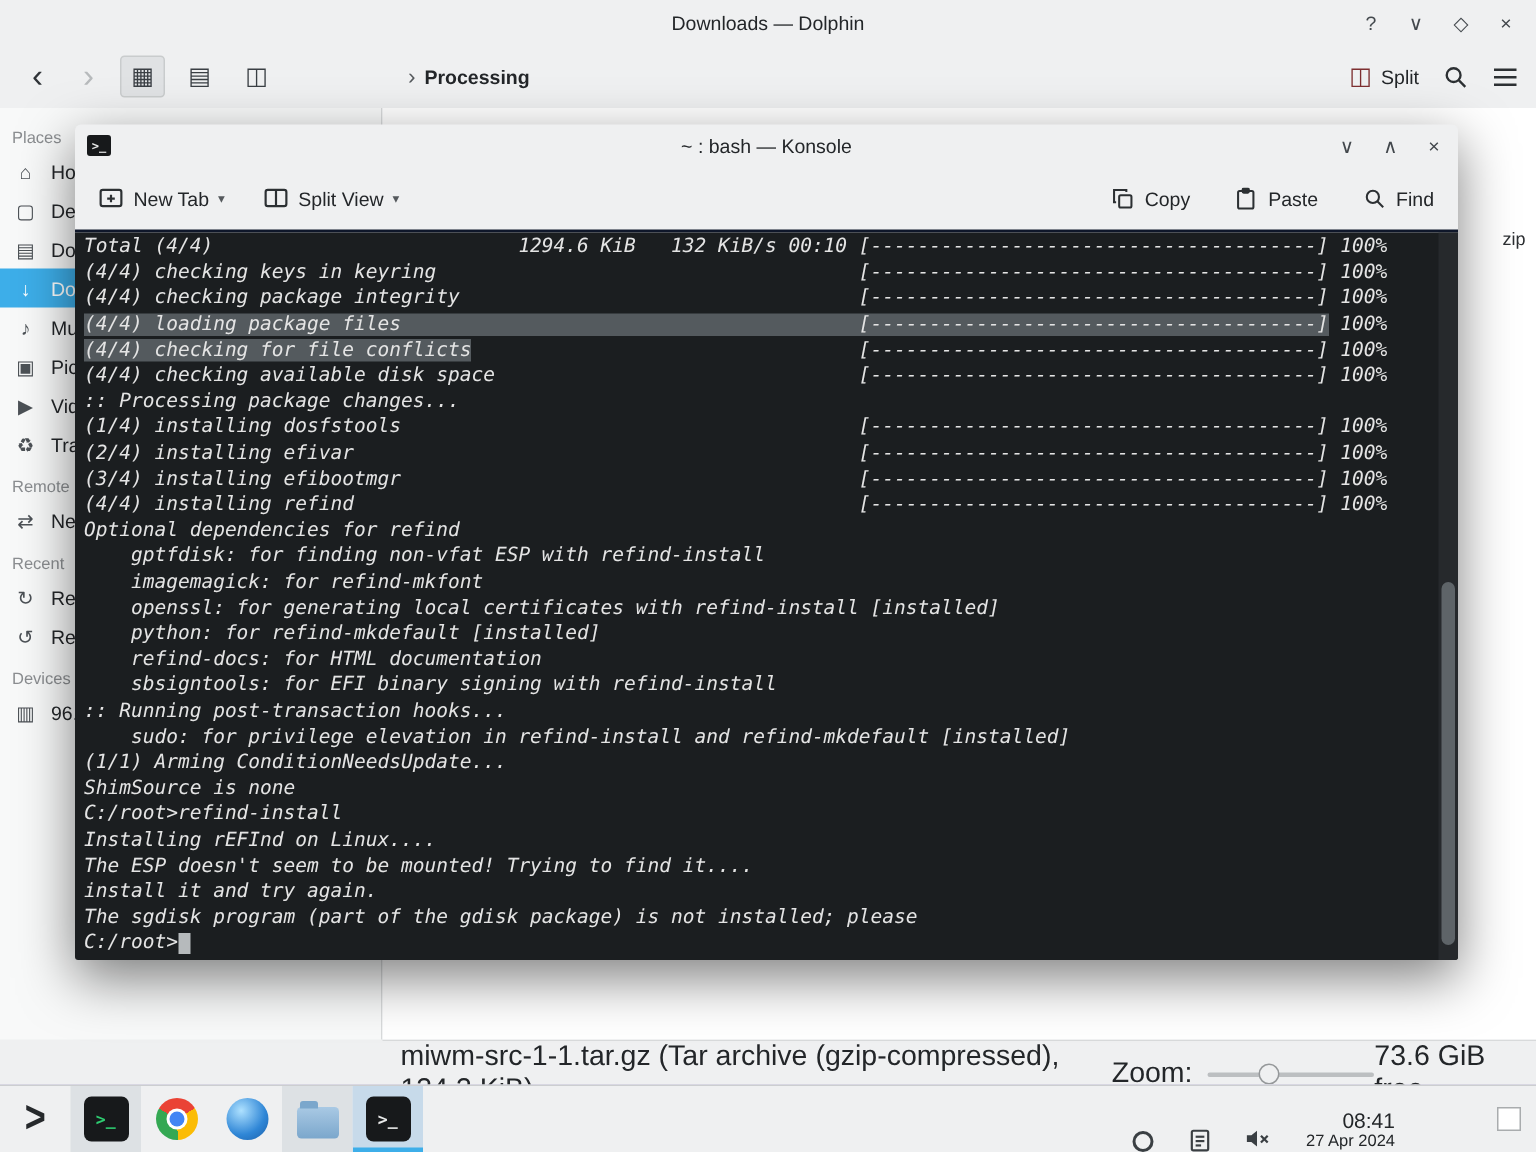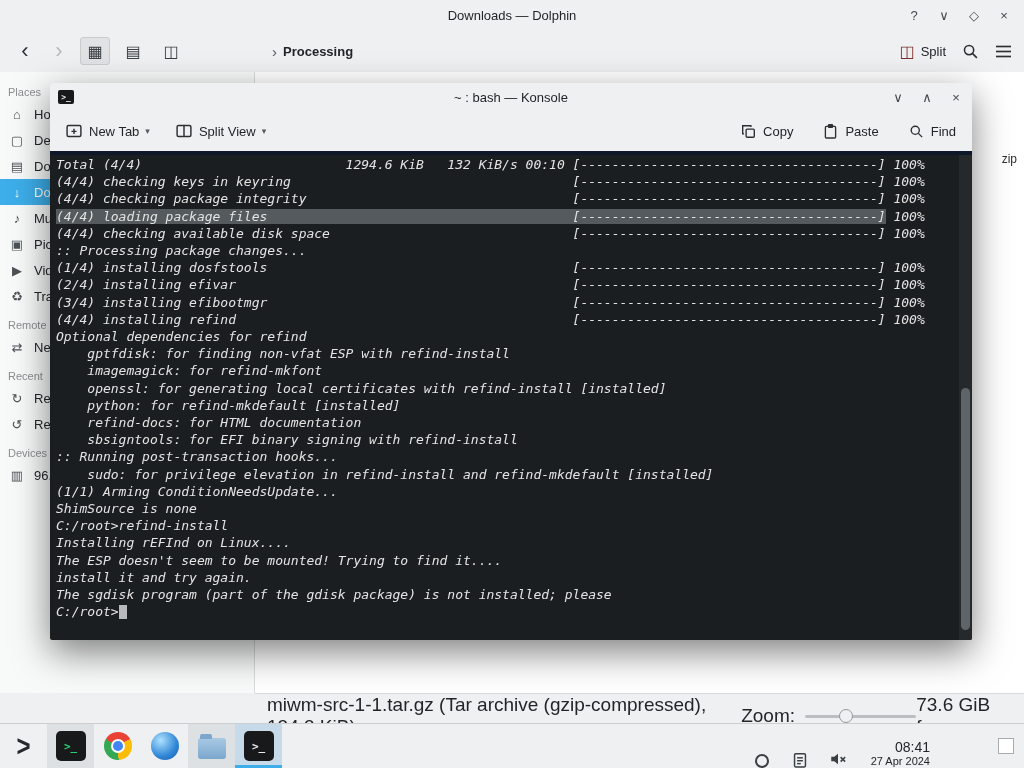--- a/index.html
+++ b/index.html
@@ -41,21 +41,21 @@
   .zoom-thumb { position:absolute; left:34px; top:0; width:14px; height:14px; border-radius:50%; background:#eff0f1; border:1px solid #95989a; }
   .free-space { margin-left:auto; }
 
   
   #konsole { position:absolute; left:50px; top:83px; width:922px; height:557px; background:#eff0f1; border:1px solid #90949
 7; border-radius:4px 4px 2px 2px; box-shadow:0 12px 36px rgba(0,0,0,0.5); display:flex; flex-direction:column; overflow:hidden; }
   .k-titlebar { height:28px; position:relative; display:flex; align-items:center; padding:0 8px; flex:none; }
   .k-appicon { width:16px; height:14px; background:#17191b; border-radius:2px; color:#e9eaea; font:bold 8px "DejaVu Sans Mono", monospace; display:flex; align-items:center; justify-content:center; }
   .k-title { position:absolute; left:0; right:0; text-align:center; font-size:13px; color:#232629; }
   .k-btns { margin-left:auto; display:flex; gap:13px; z-index:2; }
-  .k-toolbar { height:44px; display:flex; align-items:center; padding:0 16px; gap:26px; border-bottom:4px solid #0f172a; flex:none; }
+  .k-toolbar { height:44px; display:flex; align-items:center; padding:0 16px; gap:26px; border-bottom:2px solid #0f172a; flex:none; }
   .tb-btn { display:flex; align-items:center; gap:7px; font-size:13px; color:#232629; }
   .tb-ico { display:flex; align-items:center; }
   .tb-chev { font-size:9px; color:#55595d; margin-left:-1px; }
   .k-toolbar-right { margin-left:auto; display:flex; align-items:center; gap:30px; }
   .k-term { flex:1; background:#1b1e20; position:relative; padding:1px 0 0 6px; overflow:hidden;font-style:italic; }
   .tline { font-family:"DejaVu Sans Mono", monospace; font-size:13px; line-height:17.2px; white-space:pre; color:#e4e4e4; }
   .tsel { background:#545a5e; }
   .cursor { display:inline-block; width:8px; height:14px; background:#b6babc; vertical-align:-2px; }
   .k-scroll { position:absolute; right:0; top:0; bottom:0; width:13px; background:#26292c; }
   .k-thumb { position:absolute; left:2px; right:2px; top:48%; height:50%; background:#5e6468; border-radius:5px; }
@@ -266,20 +266,21 @@
         </span>
       </span>
     </div>
 
     <div class="k-term">
       <div>
           <div class="tline">Total (4/4)                          1294.6 KiB   132 KiB/s 00:10 [--------------------------------------] 100%</div>
           <div class="tline">(4/4) checking keys in keyring                                    [--------------------------------------] 100%</div>
           <div class="tline">(4/4) checking package integrity                                  [--------------------------------------] 100%</div>
           <div class="tline"><span class="tsel">(4/4) loading package files                                       [--------------------------------------]</span><span> 100%</span></div>
+          <div class="tline"><span class="tsel">(4/4) checking for file conflicts</span><span>                                 [--------------------------------------] 100%</span></div>
           <div class="tline">(4/4) checking available disk space                               [--------------------------------------] 100%</div>
           <div class="tline">:: Processing package changes...</div>
           <div class="tline">(1/4) installing dosfstools                                       [--------------------------------------] 100%</div>
           <div class="tline">(2/4) installing efivar                                           [--------------------------------------] 100%</div>
           <div class="tline">(3/4) installing efibootmgr                                       [--------------------------------------] 100%</div>
           <div class="tline">(4/4) installing refind                                           [--------------------------------------] 100%</div>
           <div class="tline">Optional dependencies for refind</div>
           <div class="tline">    gptfdisk: for finding non-vfat ESP with refind-install</div>
           <div class="tline">    imagemagick: for refind-mkfont</div>
           <div class="tline">    openssl: for generating local certificates with refind-install [installed]</div>

